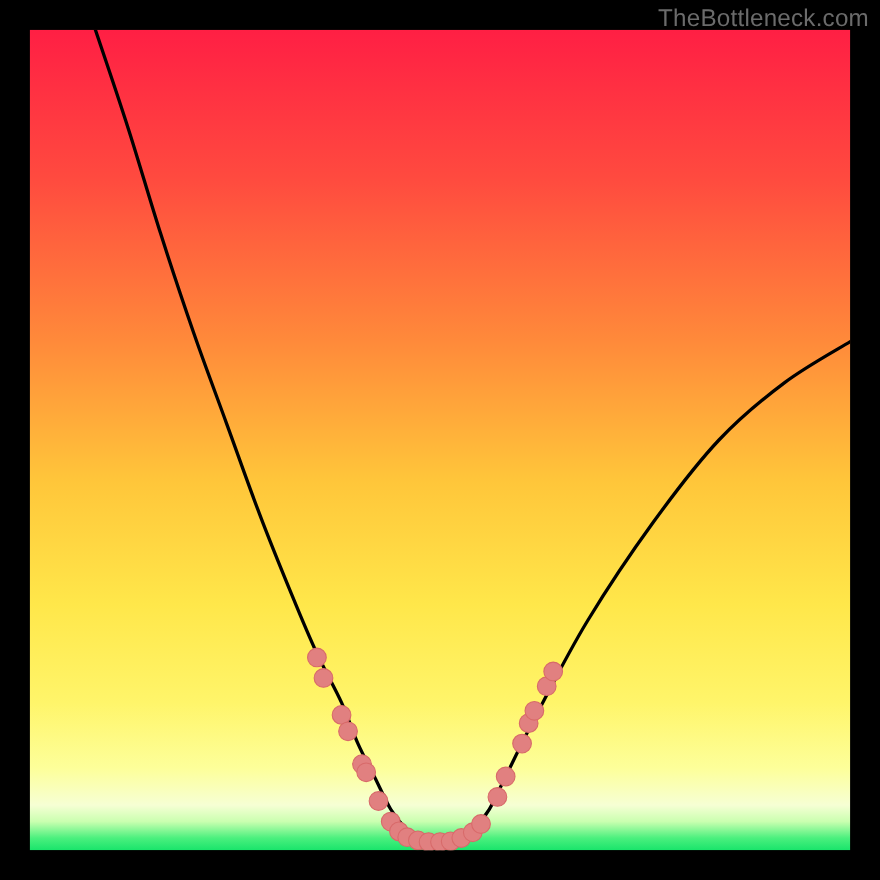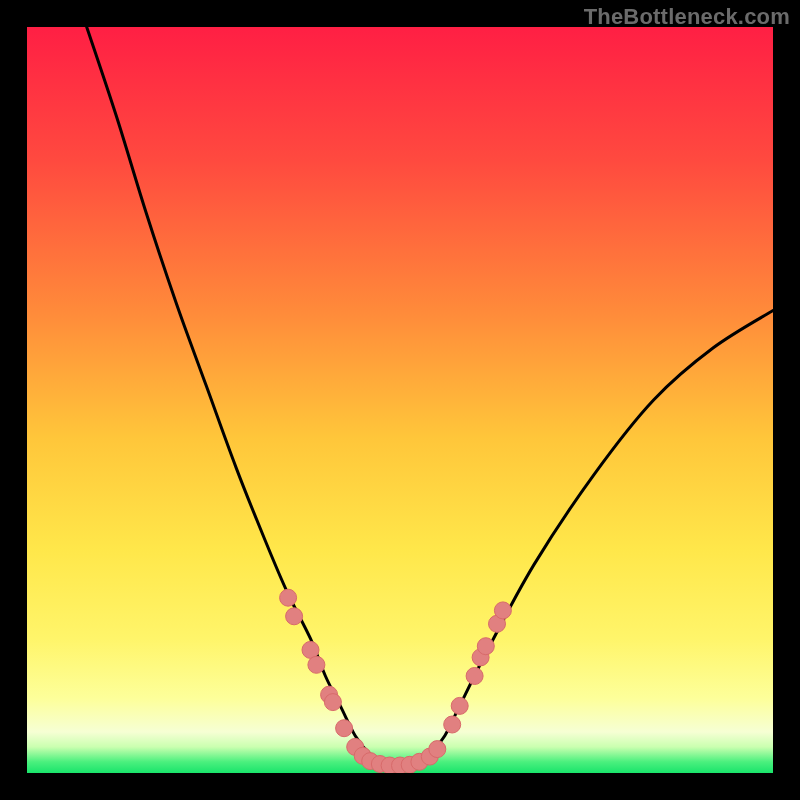--- a/index.html
+++ b/index.html
@@ -33,21 +33,21 @@
     top: 0;
     width: 100%;
     height: 100%;
   }
   .watermark {
     position: absolute;
     top: 4px;
     right: 10px;
     color: #6b6b6b;
     font-size: 22px;
-    font-weight: 700;
+    font-weight: 400;
     letter-spacing: 0.2px;
   }
   svg.curve {
     position: absolute;
     left: 0;
     top: 0;
     width: 100%;
     height: 100%;
   }
 </style>

